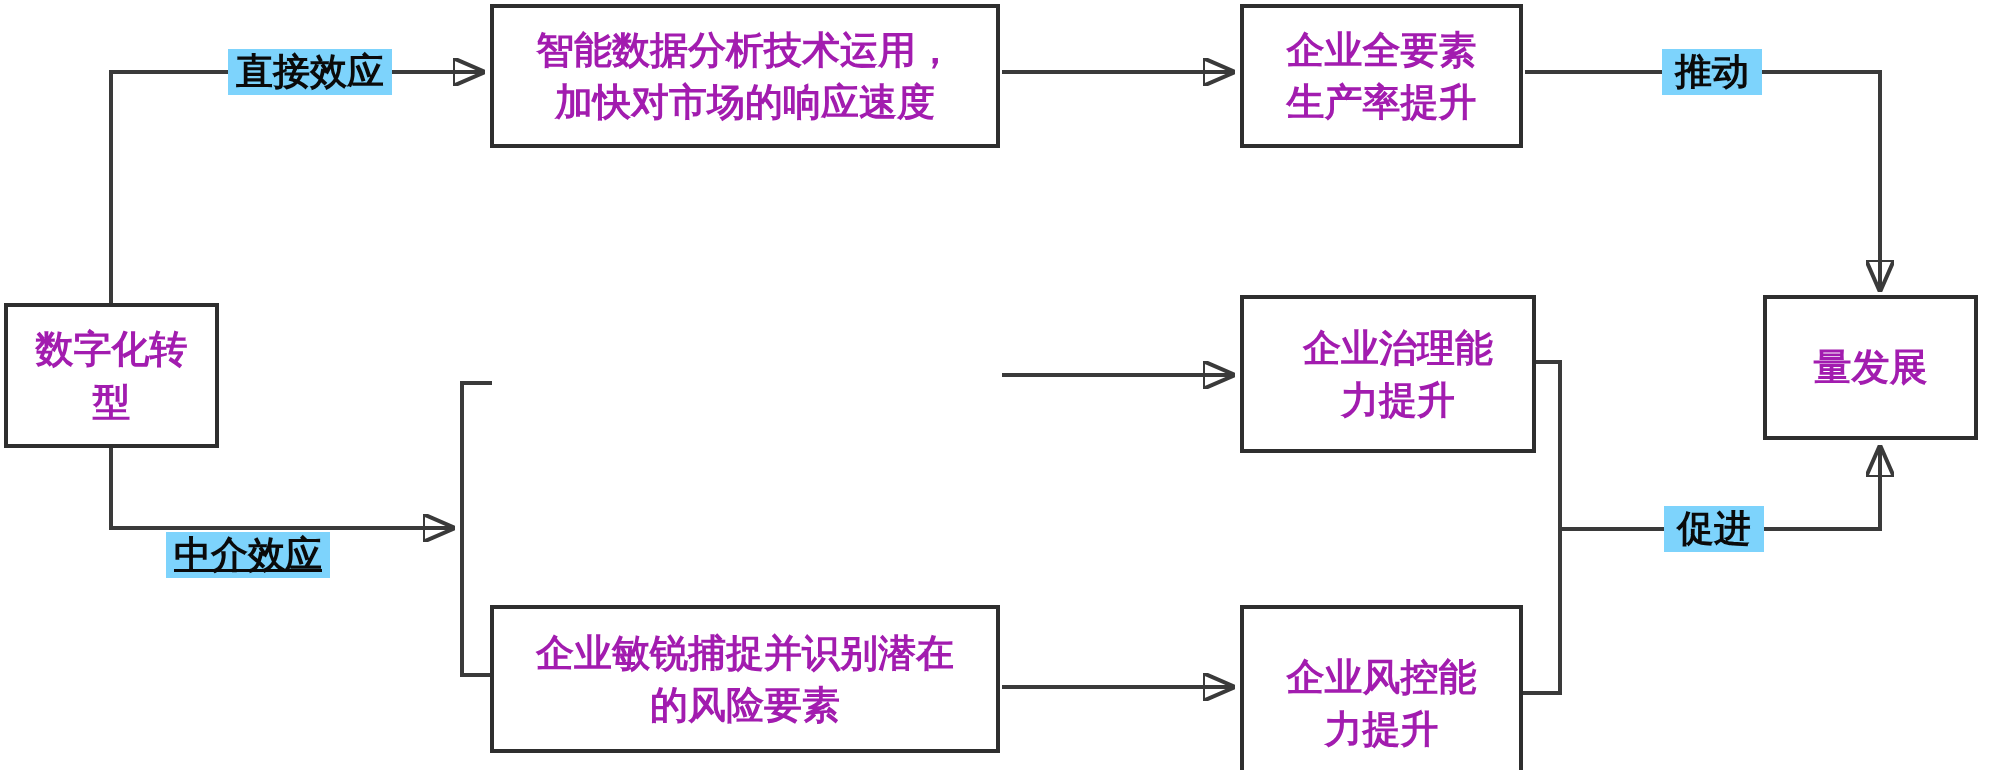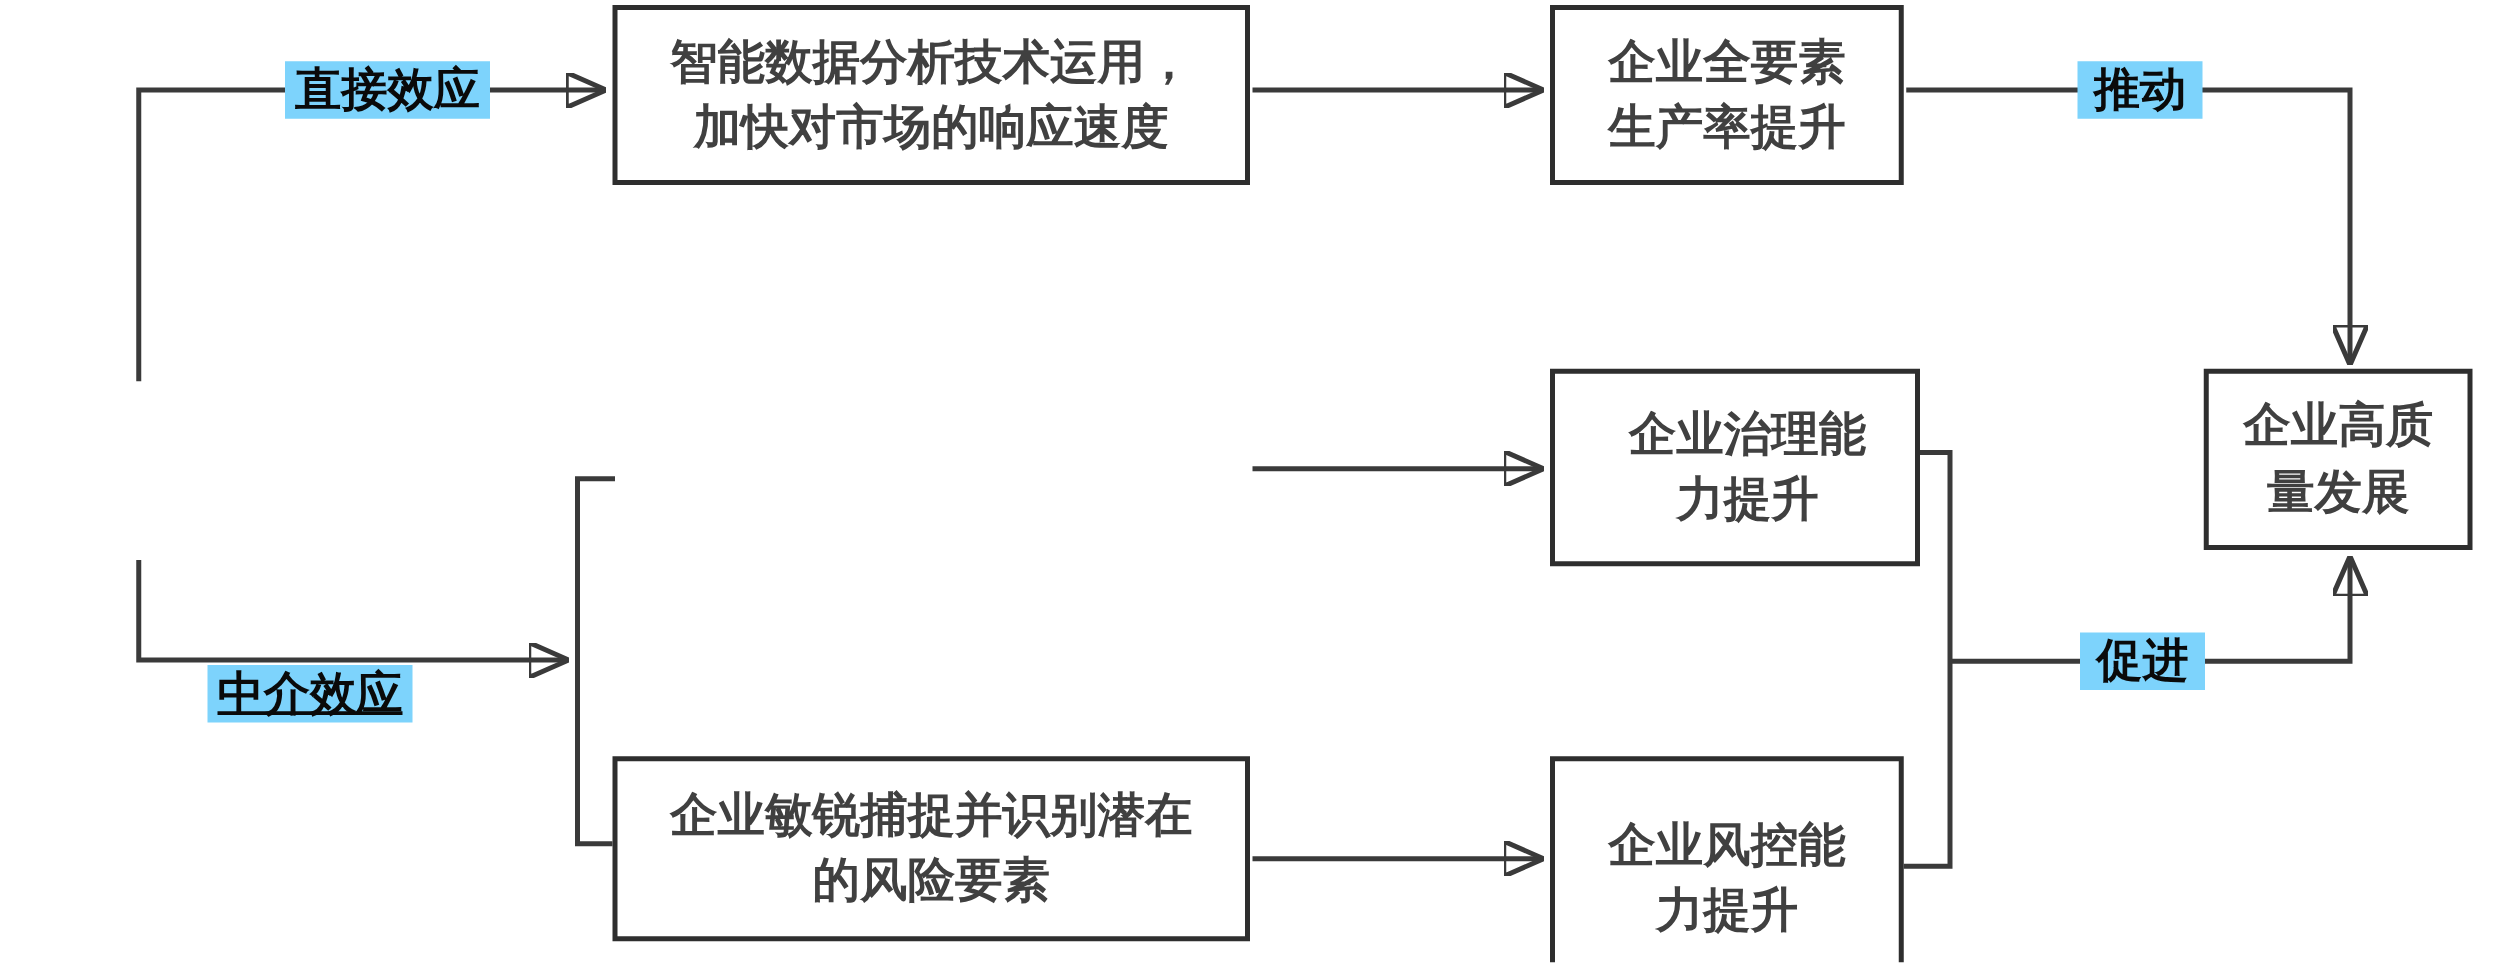--- a/index.html
+++ b/index.html
@@ -27,21 +27,21 @@
     background: #ffffff;
     border: 4px solid #2e2e2e;
     display: flex;
     flex-direction: column;
     align-items: center;
     justify-content: center;
     text-align: center;
     font-weight: bold;
     font-size: 38px;
     line-height: 1.38;
-    color: #404040;
+    color: #a21caf;
     z-index: 2;
   }
   .node span { display: block; white-space: nowrap; }
   .edge-label {
     position: absolute;
     background: #7dd3fc;
     font-weight: bold;
     font-size: 37px;
     color: #0a0a0a;
     text-align: center;
@@ -89,20 +89,24 @@
 
     <path d="M1002 375 L1234 375" marker-end="url(#arrow)"></path>
 
     <path d="M1002 687 L1234 687" marker-end="url(#arrow)"></path>
 
     <path d="M1522 362 L1560 362 L1560 693 L1522 693"></path>
 
     <path d="M1560 529 L1880 529 L1880 446" marker-end="url(#arrow)"></path>
   </svg>
 
+  <div class="node" id="node-digital">
+    <span>数字化转</span>
+    <span>型</span>
+  </div>
 
   <div class="node" id="node-smart">
     <span>智能数据分析技术运用，</span>
     <span>加快对市场的响应速度</span>
   </div>
 
   <div class="node" id="node-tfp">
     <span>企业全要素</span>
     <span>生产率提升</span>
   </div>
@@ -117,21 +121,20 @@
     <span>企业敏锐捕捉并识别潜在</span>
     <span>的风险要素</span>
   </div>
 
   <div class="node" id="node-risk-control">
     <span>企业风控能</span>
     <span>力提升</span>
   </div>
 
   <div class="node" id="node-high-quality">
-    <span>企业高质</span>
     <span>量发展</span>
   </div>
 
   <div class="edge-label" id="label-direct">直接效应</div>
   <div class="edge-label" id="label-promote">推动</div>
   <div class="edge-label" id="label-mediating">中介效应</div>
   <div class="edge-label" id="label-facilitate">促进</div>
 
 </div>
 

